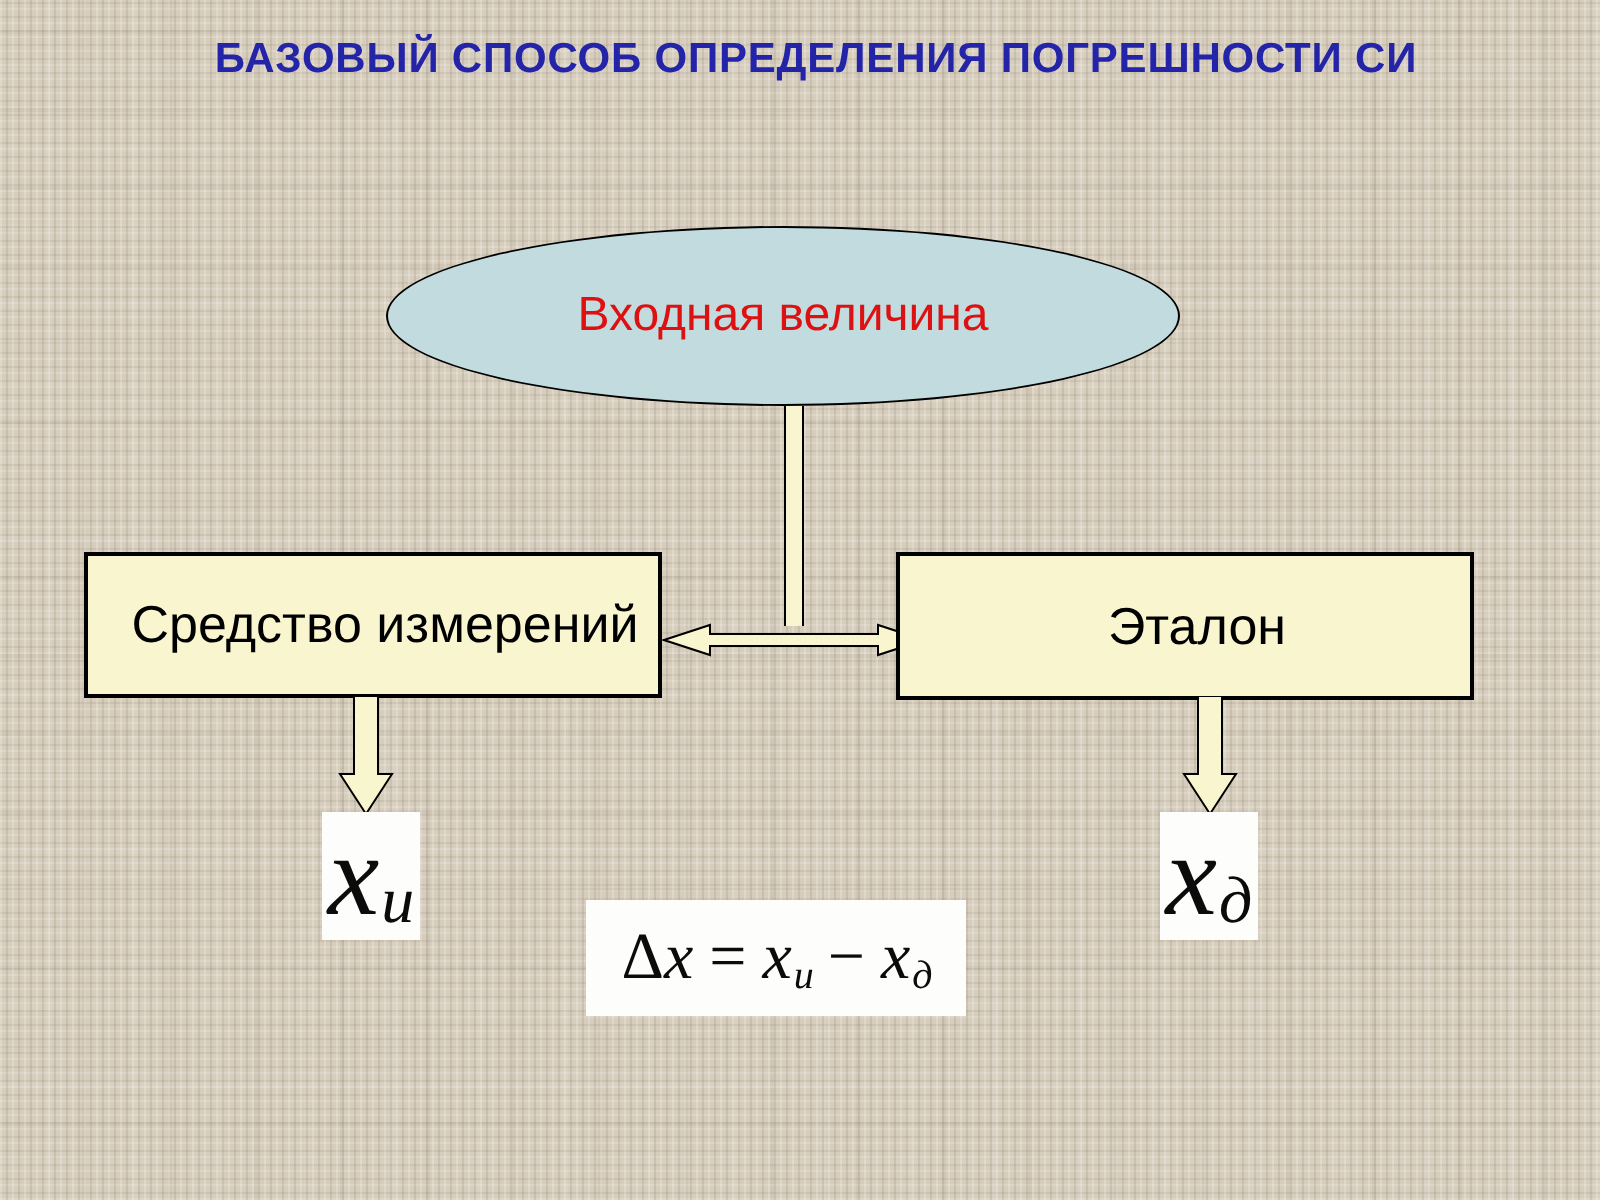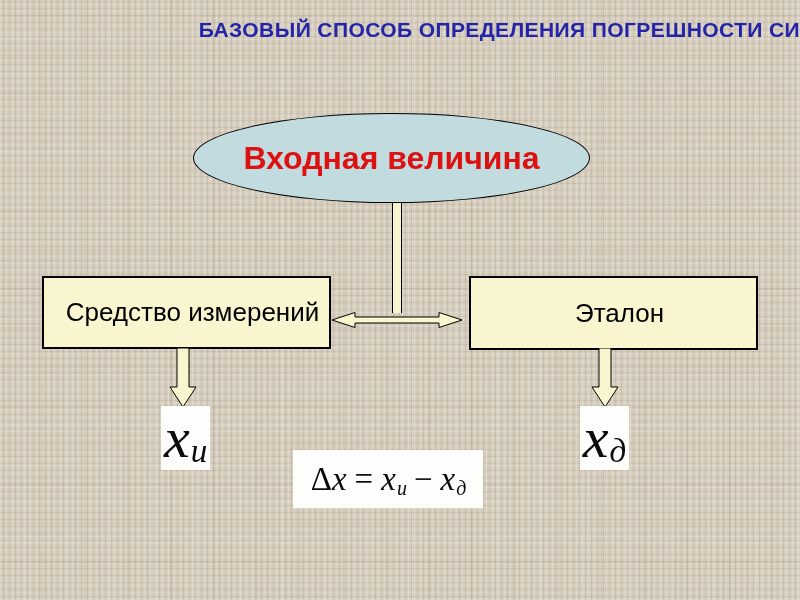--- a/index.html
+++ b/index.html
@@ -15,21 +15,21 @@
     background-image:
       repeating-linear-gradient(90deg, rgba(255,255,255,0.20) 0 1px, rgba(0,0,0,0) 1px 3px, rgba(125,113,90,0.16) 3px 4px, rgba(0,0,0,0) 4px 6px),
       repeating-linear-gradient(0deg, rgba(255,255,255,0.16) 0 1px, rgba(0,0,0,0) 1px 3px, rgba(125,113,90,0.13) 3px 4px, rgba(0,0,0,0) 4px 7px),
       repeating-linear-gradient(90deg, rgba(0,0,0,0) 0 23px, rgba(255,255,255,0.07) 23px 26px, rgba(0,0,0,0) 26px 41px, rgba(90,78,58,0.06) 41px 43px),
       repeating-linear-gradient(0deg, rgba(0,0,0,0) 0 17px, rgba(255,255,255,0.06) 17px 20px, rgba(0,0,0,0) 20px 37px, rgba(90,78,58,0.06) 37px 39px);
   }
 
   .title {
     position: absolute;
     left: 16px; right: 0;
-    text-align: right;
+    text-align: center;
     color: #2424a8;
     font-weight: bold;
     font-size: 21px;
     letter-spacing: 0.4px;
     line-height: 24px;
   }
   .title.l1 { top: 18px; }
   .title.l2 { top: 58px; }
 
   .ellipse {
@@ -37,22 +37,22 @@
     left: 193px; top: 113px;
     width: 397px; height: 90px;
     background: #c2dbdf;
     border: 1px solid #000;
     border-radius: 50%;
     display: flex; align-items: center; justify-content: center;
     box-sizing: border-box;
   }
   .ellipse-label {
     color: #dd1111;
-    font-weight: bold;
-    font-size: 32px;
+    font-weight: normal;
+    font-size: 24px;
   }
 
   .vconnector {
     position: absolute;
     left: 392px; top: 203px;
     width: 8px; height: 110px;
     background: #f9f6cf;
     border-left: 1px solid #000;
     border-right: 1px solid #000;
   }
@@ -65,21 +65,21 @@
     height: 73px;
     background: #f9f6cf;
     border: 2px solid #000;
     box-sizing: border-box;
     display: flex; align-items: center; justify-content: center;
     font-size: 26px;
     color: #000;
     padding-left: 12px;
   }
   .box.left-box  { left: 42px;  width: 289px; }
-  .box.right-box { left: 469px; width: 289px; height: 74px; }
+  .box.right-box { left: 448px; width: 289px; height: 74px; }
 
   .varrow { position: absolute; top: 348px; }
   .varrow.va-left  { left: 169px; }
   .varrow.va-right { left: 591px; }
 
   .xlabel {
     position: absolute;
     top: 406px;
     width: 49px; height: 64px;
     background: #fdfdfb;

